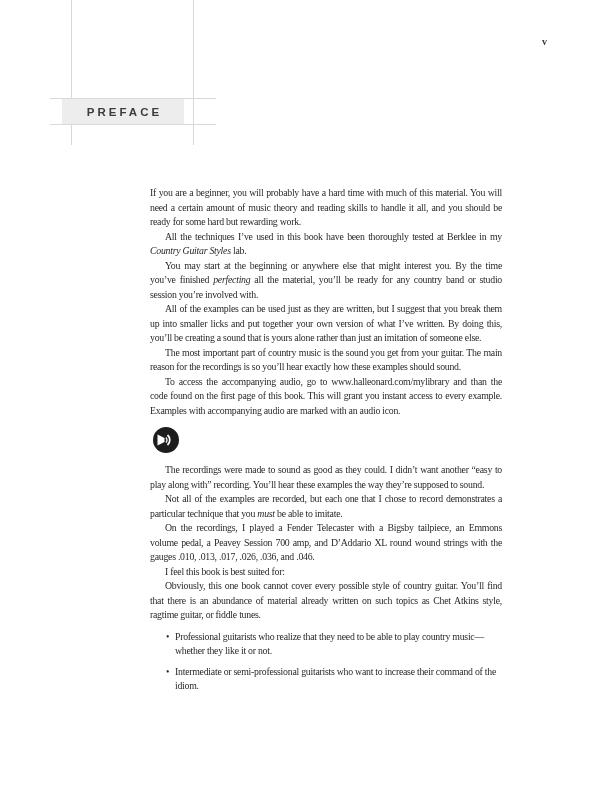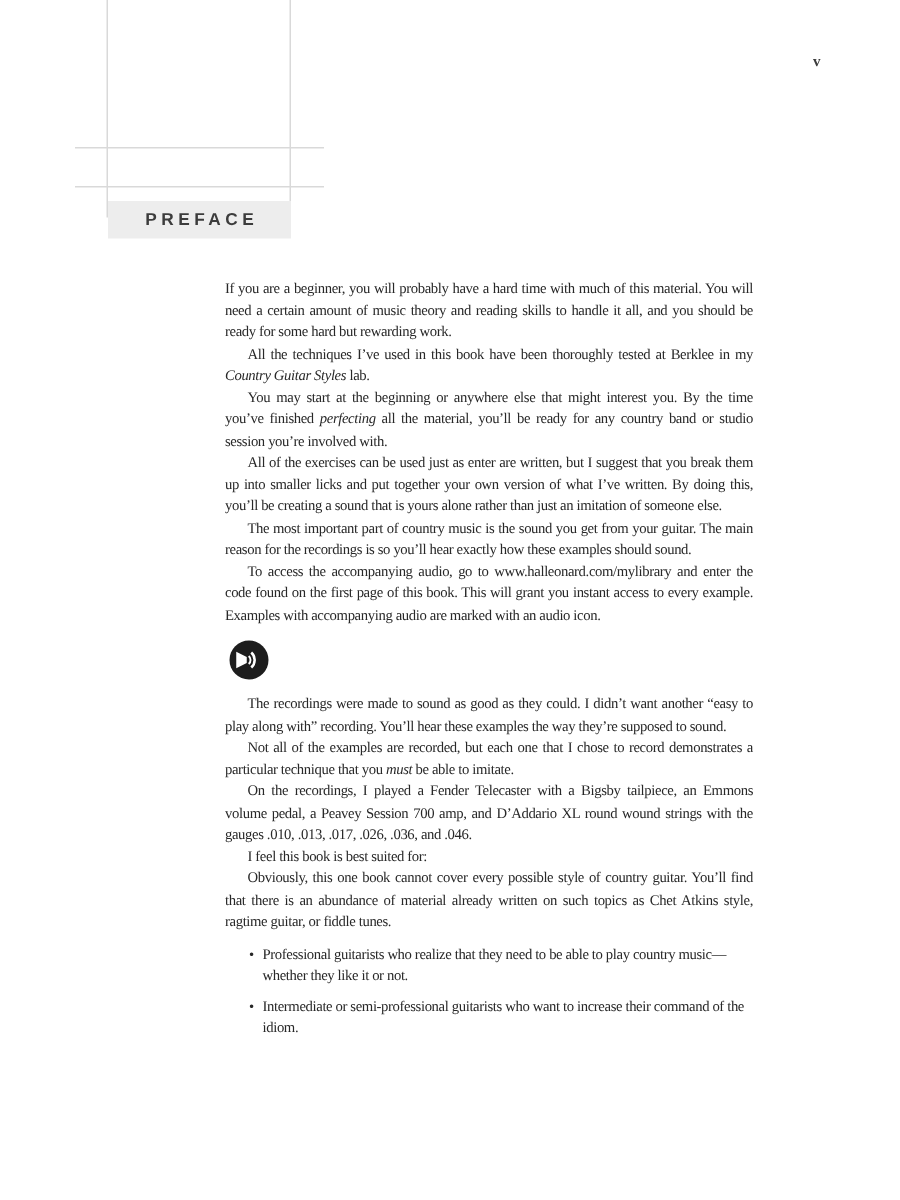--- a/index.html
+++ b/index.html
@@ -10,23 +10,23 @@
   }
   
   .vrule { position:absolute; top:0; width:1px; height:145px; background:var(--rule,#dadada); }
   .vrule.left  { left:71px; }
   .vrule.right { left:193px; }
   .hrule { position:absolute; left:50px; width:166px; height:1px; background:var(--rule,#dadada); }
   .hrule.top    { top:98px; }
   .hrule.bottom { top:124px; }
 
   .preface-box {
-    position:absolute; left:72px; top:99px; width:122px; height:25px;
+    position:absolute; left:62px; top:99px; width:122px; height:25px;
     background:var(--preface_box,#ededed);
-    display:flex; align-items:center; justify-content:center;margin-top:35px;
+    display:flex; align-items:center; justify-content:center;
   }
   .preface-title {
     font-family:"Liberation Sans", sans-serif; font-weight:bold;
     font-size:11.5px; letter-spacing:3px; padding-left:3px;
     color:var(--heading,#3c3c3c);
   }
 
   .page-number {
     position:absolute; left:542px; top:36px;
     font-size:10px; font-weight:bold; color:var(--heading,#3c3c3c);
@@ -64,23 +64,23 @@
   <div class="preface-box">
     <span class="preface-title">PREFACE</span>
   </div>
 
   <div class="page-number">v</div>
 
   <div class="body-text" id="body-text">
       <p class="para">If you are a beginner, you will probably have a hard time with much of this material. You will need a certain amount of music theory and reading skills to handle it all, and you should be ready for some hard but rewarding work.</p>
       <p class="para indent">All the techniques I’ve used in this book have been thoroughly tested at Berklee in my <em>Country Guitar Styles</em> lab.</p>
       <p class="para indent">You may start at the beginning or anywhere else that might interest you. By the time you’ve finished <em>perfecting</em> all the material, you’ll be ready for any country band or studio session you’re involved with.</p>
-      <p class="para indent">All of the exercises can be used just as enter are written, but I suggest that you break them up into smaller licks and put together your own version of what I’ve written. By doing this, you’ll be creating a sound that is yours alone rather than just an imitation of someone else.</p>
+      <p class="para indent">All of the examples can be used just as they are written, but I suggest that you break them up into smaller licks and put together your own version of what I’ve written. By doing this, you’ll be creating a sound that is yours alone rather than just an imitation of someone else.</p>
       <p class="para indent">The most important part of country music is the sound you get from your guitar. The main reason for the recordings is so you’ll hear exactly how these examples should sound.</p>
-      <p class="para indent">To access the accompanying audio, go to www.halleonard.com/mylibrary and enter the code found on the first page of this book. This will grant you instant access to every example. Examples with accompanying audio are marked with an audio icon.</p>
+      <p class="para indent">To access the accompanying audio, go to www.halleonard.com/mylibrary and than the code found on the first page of this book. This will grant you instant access to every example. Examples with accompanying audio are marked with an audio icon.</p>
       <div class="audio-row">
     <svg width="30" height="30" viewBox="0 0 30 30">
       <circle cx="15" cy="15" r="13" fill="#1d1d1d"></circle>
       <polygon points="6.5,9.5 6.5,20.5 13.5,17 13.5,13" fill="#ffffff"></polygon>
       <path d="M 16.5 10 A 6.6 6.6 0 0 1 16.5 20" stroke="#ffffff" stroke-width="1.7" fill="none"></path>
       <path d="M 14.8 12.4 A 3.4 3.4 0 0 1 14.8 17.6" stroke="#ffffff" stroke-width="1.3" fill="none"></path>
     </svg>
   </div>
       <p class="para indent">The recordings were made to sound as good as they could. I didn’t want another “easy to play along with” recording. You’ll hear these examples the way they’re supposed to sound.</p>
       <p class="para indent">Not all of the examples are recorded, but each one that I chose to record demonstrates a particular technique that you <em>must</em> be able to imitate.</p>

